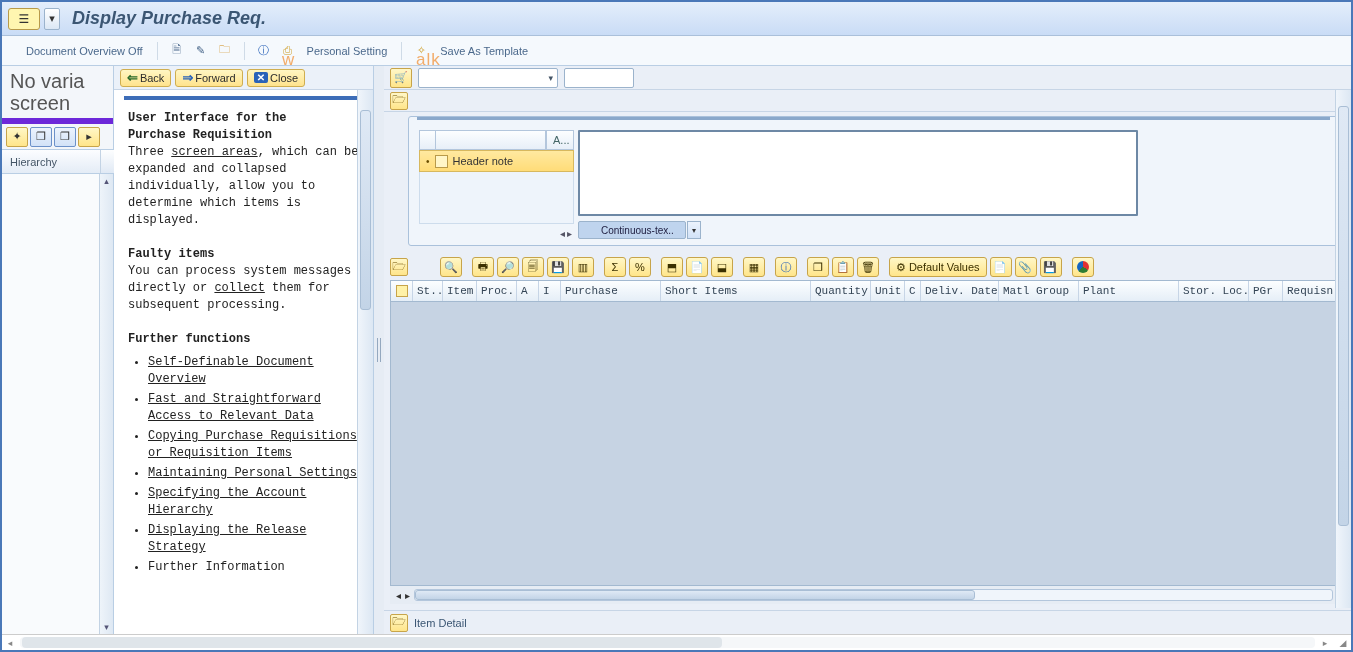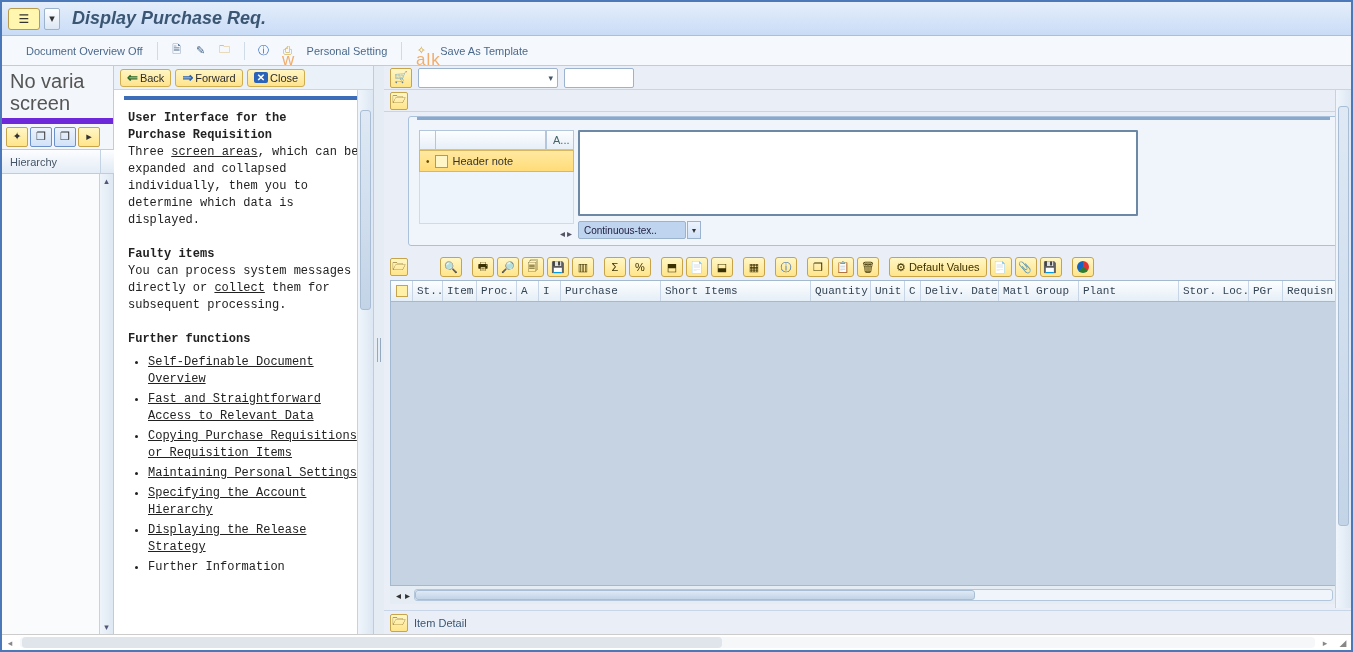--- a/index.html
+++ b/index.html
@@ -234,21 +234,21 @@
   .tree-body { height:52px;background:#eef4fb;border:1px solid #cddcec;border-top:none; }
   .tree-foot { display:flex;justify-content:flex-end;gap:2px;padding:4px 2px 0 0;font-size:10px;color:#556; }
   .ed-col { margin-left:4px; }
   .editor {
     width:560px;height:86px;background:#fff;border:2px solid #6d88a5;border-radius:1px;
   }
   .ed-dd {
     display:flex;gap:1px;margin-top:5px;align-items:center;
   }
   .ed-dd .dd { width:108px;height:18px;border:1px solid #9bb3cc;background:#bfd4ee;
-    display:flex;align-items:center;padding:0 5px;font-size:10px;color:#224;border-radius:2px;overflow:hidden;white-space:nowrap;text-overflow:ellipsis; }
+    display:flex;align-items:center;padding:0 22px;font-size:10px;color:#224;border-radius:2px;overflow:hidden;white-space:nowrap;text-overflow:ellipsis; }
   .ed-dd .caret { width:14px;height:18px;border:1px solid #9bb3cc;background:linear-gradient(#ecf3fd,#d2e2f7);display:flex;align-items:center;justify-content:center;font-size:8px; }
   
   .grid-section { margin:0 12px 6px 6px;display:flex;flex-direction:column;flex:1;min-height:0; }
   .grid-toprow { height:22px;display:flex;align-items:center;gap:1px;padding:0 0 4px 0; }
   .glue-space { width:28px; }
   .alv-toolbar { display:flex;align-items:center;gap:3px;margin-left:2px;flex-wrap:nowrap; }
   .alv-btn {
     height:20px;min-width:22px;padding:0 3px;
     border:1px solid #c7a44a;border-radius:3px;
     background:linear-gradient(#fff7c7,#ffe58a);
@@ -365,21 +365,21 @@
           </span>
         <span class="hn-btn close">
             <span class="arr">✕</span>
             <span>Close</span>
           </span>
       </div>
       <div class="help-strip"></div>
       <div class="help-content">
         <b>User Interface for the</b><br>
         <b>Purchase Requisition</b><br>
-        <span>Three </span><span class="ulink">screen areas</span><span>, which can be expanded and collapsed individually, them you to determine which data is displayed.</span>
+        <span>Three </span><span class="ulink">screen areas</span><span>, which can be expanded and collapsed individually, allow you to determine which items is displayed.</span>
         <br><br>
         <b>Faulty items</b><br>
         <span>You can process system messages directly or </span><span class="ulink">collect</span><span> them for subsequent processing.</span>
         <br><br>
         <b>Further functions</b>
         <ul>
           <li><span class="ulink">Self-Definable Document Overview</span></li>
           <li><span class="ulink">Fast and Straightforward Access to Relevant Data</span></li>
           <li><span class="ulink">Copying Purchase Requisitions or Requisition Items</span></li>
           <li><span class="ulink">Maintaining Personal Settings</span></li>

